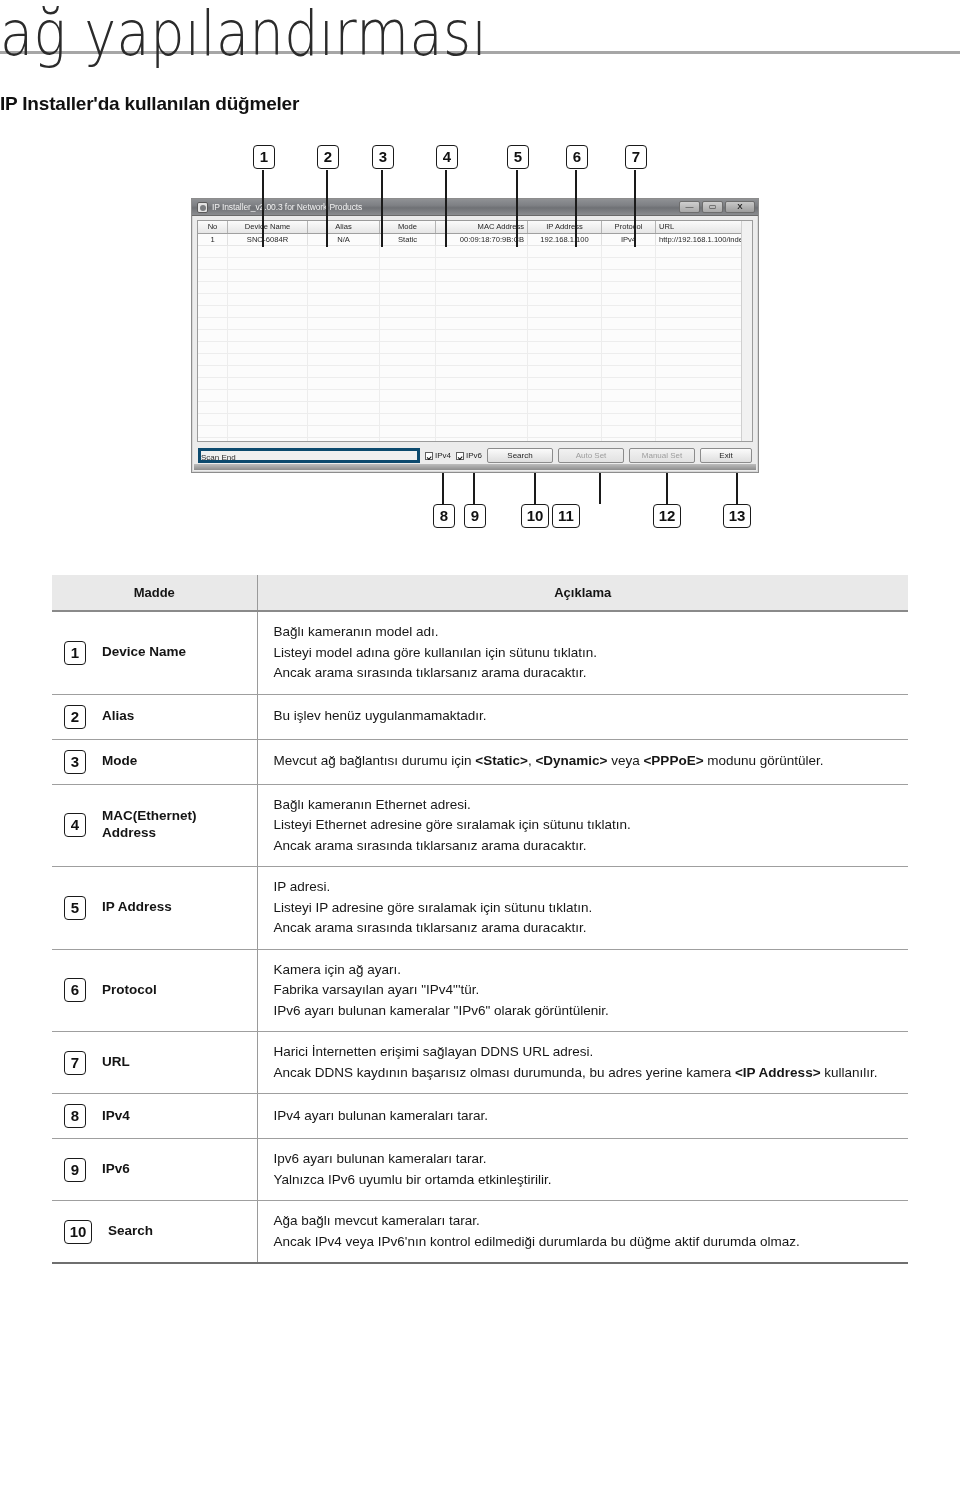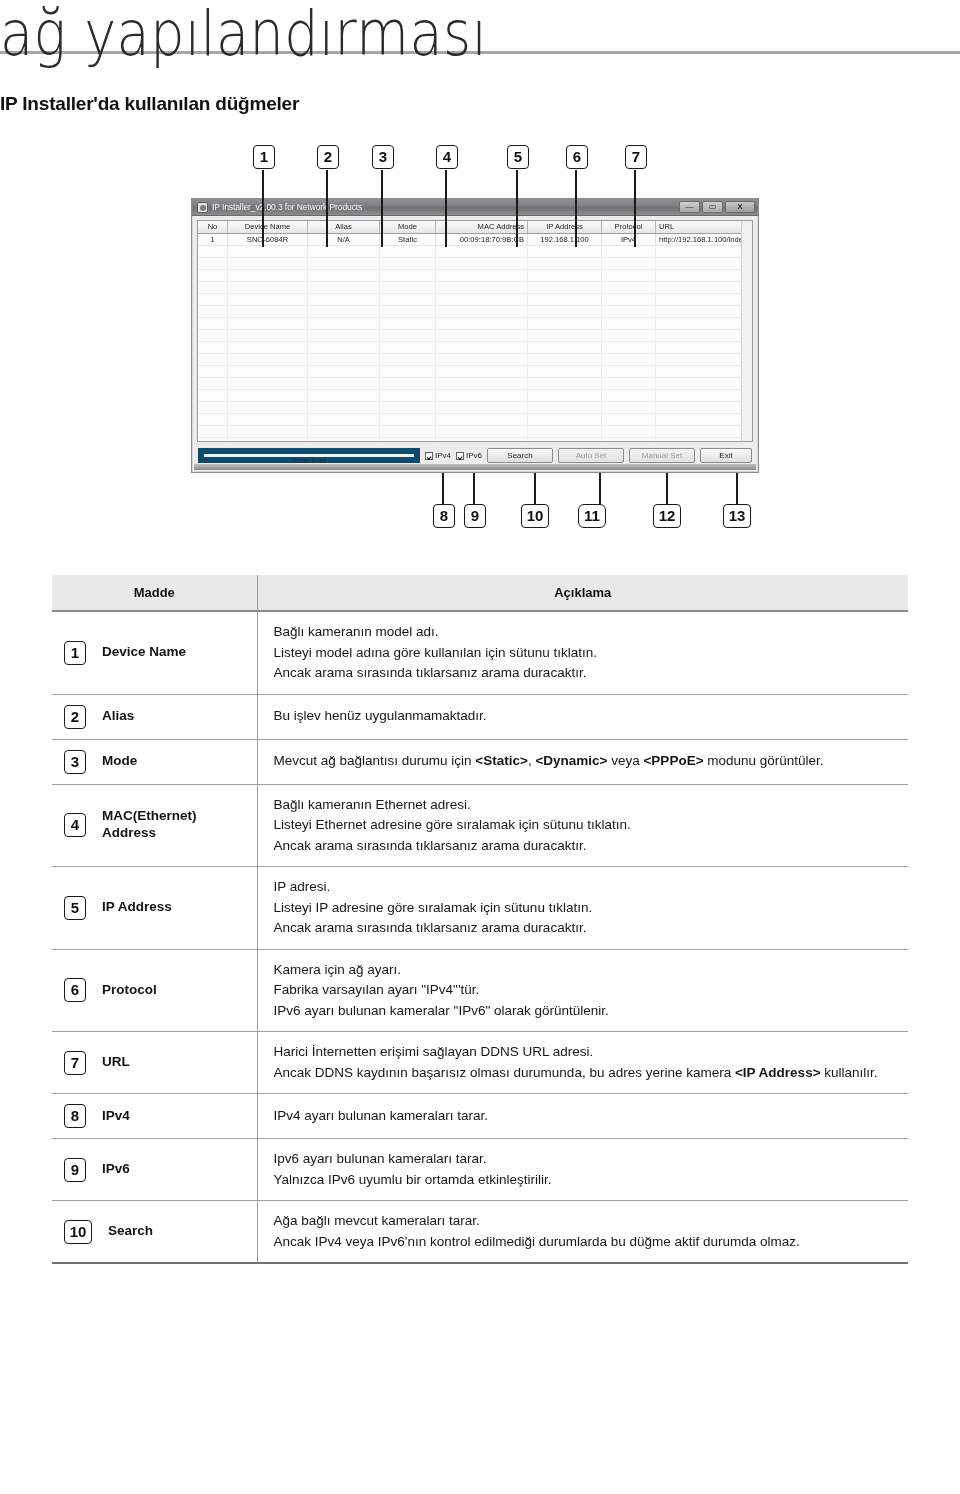--- a/index.html
+++ b/index.html
@@ -202,24 +202,23 @@
     display: flex;
     align-items: center;
     gap: 5px;
     margin-top: 6px;
     padding: 0 1px;
   }
   .status-field {
     flex: 1;
     height: 15px;
     background: #f0f0f0;
-    border: 6px solid #0c4a6e;
+    border: 3px solid #0c4a6e;
     font-size: 8px;
     line-height: 13px;
-    text-align: center;
     color: #2c2c2c;
   }
   .chk {
     display: flex;
     align-items: center;
     gap: 2px;
     font-size: 8px;
     color: #1d1d1d;
   }
   .chk .box {
@@ -360,21 +359,21 @@
       <div class="callout" style="left: 566px; top: 145px;">6</div>
       <div class="leader" style="left: 634px; top: 170px; height: 77px;"></div>
       <div class="callout" style="left: 625px; top: 145px;">7</div>
       <div class="leader" style="left: 442px; top: 473px; height: 31px;"></div>
       <div class="callout" style="left: 433px; top: 504px;">8</div>
       <div class="leader" style="left: 473px; top: 473px; height: 31px;"></div>
       <div class="callout" style="left: 464px; top: 504px;">9</div>
       <div class="leader" style="left: 534px; top: 473px; height: 31px;"></div>
       <div class="callout wide" style="left: 521px; top: 504px;">10</div>
       <div class="leader" style="left: 599px; top: 473px; height: 31px;"></div>
-      <div class="callout wide" style="left: 578px; top: 504px; border-radius: 6px;">11</div>
+      <div class="callout wide" style="left: 552px; top: 504px;">11</div>
       <div class="leader" style="left: 666px; top: 473px; height: 31px;"></div>
       <div class="callout wide" style="left: 653px; top: 504px;">12</div>
       <div class="leader" style="left: 736px; top: 473px; height: 31px;"></div>
       <div class="callout wide" style="left: 723px; top: 504px;">13</div>
     </div>
 
   <div class="winshot">
 
     <div class="win-titlebar">
       <div class="win-icon"></div>

